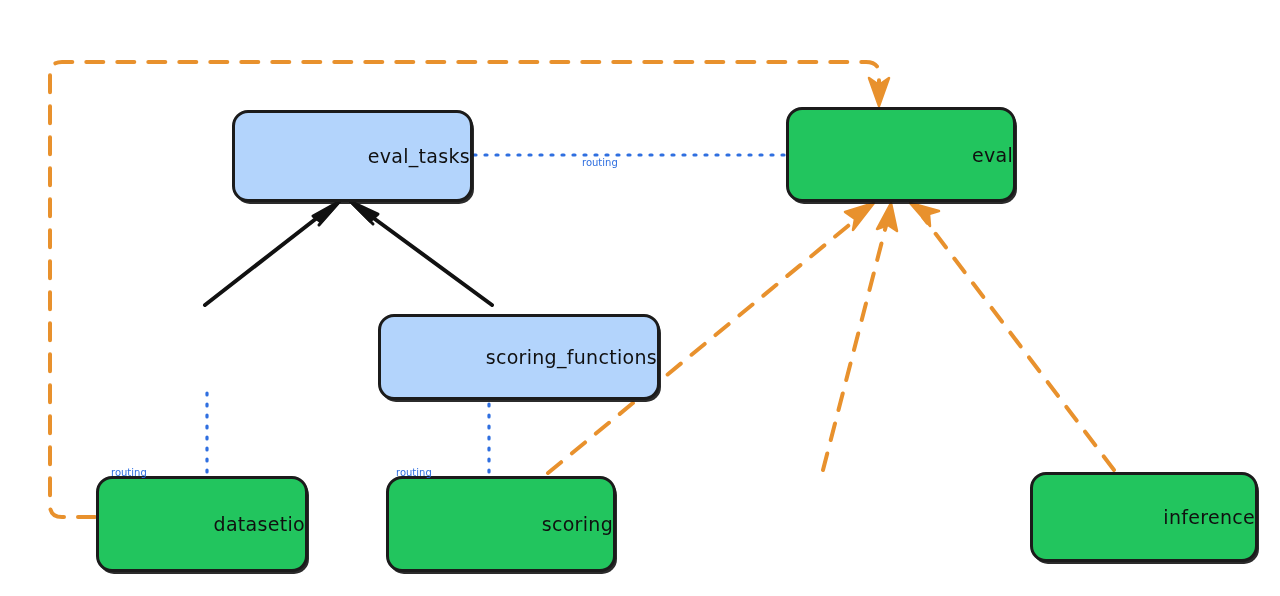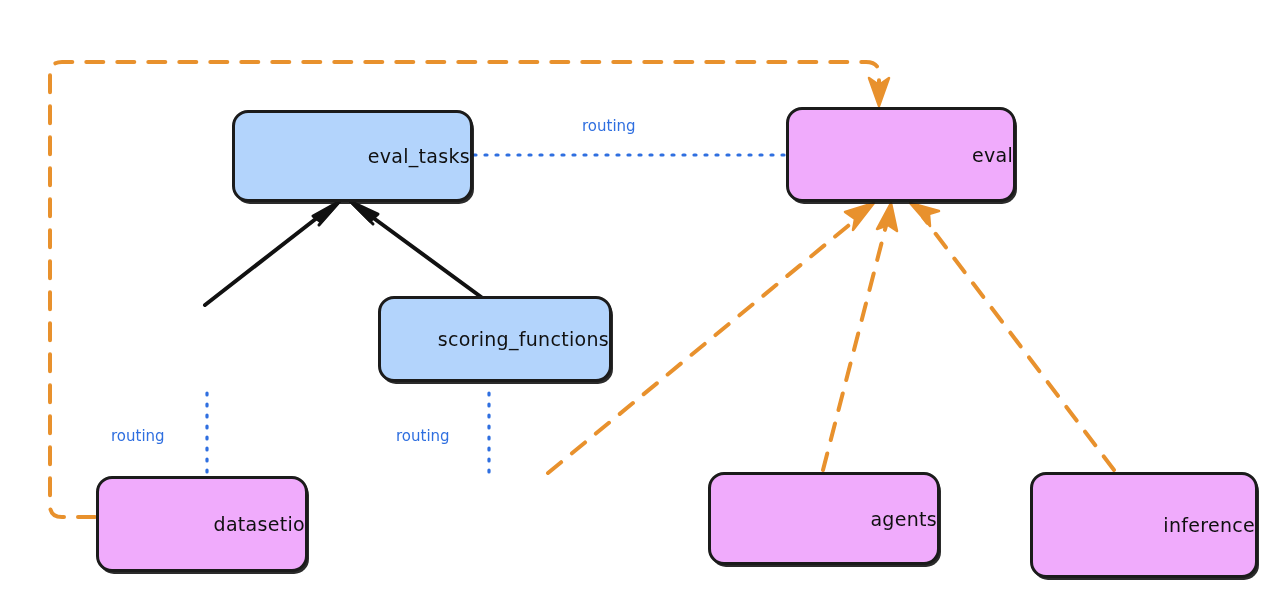--- a/index.html
+++ b/index.html
@@ -32,37 +32,38 @@
     border-radius: 16px;
     display: flex;
     align-items: center;
     justify-content: flex-end;
     box-shadow: 2px 3px 0 -1px rgba(20,20,20,0.9);
   }
   .node-api {
     background: #b3d4fc;
   }
   .node-provider {
-    background: #f0abfc;
+    background: #22c55e;
   }
   .node-label {
     font-family: "DejaVu Sans", sans-serif;
     font-size: 19px;
     color: #101010;
     letter-spacing: 0.3px;
     white-space: nowrap;
     user-select: none;
   }
   .edge-label {
     position: absolute;
     font-family: "DejaVu Sans", sans-serif;
-    font-size: 15px;
+    font-size: 10px;
     color: #2f6fe0;
     white-space: nowrap;
     user-select: none;
+    margin-top: 40px;
   }
 </style>
 </head>
 <body>
 
 <div id="diagram-canvas">
 
   <svg id="edge-layer" viewBox="0 0 1280 596" xmlns="http://www.w3.org/2000/svg">
 
     <g>
@@ -112,34 +113,34 @@
 
   <div class="node node-api" style="left:232px; top:110px; width:241px; height:92px;">
     <span class="node-label">eval_tasks</span>
   </div>
 
   <div class="node node-provider" style="left:786px; top:107px; width:230px; height:95px;">
     <span class="node-label">eval</span>
   </div>
 
 
-  <div class="node node-api" style="left:378px; top:296px; width:234px; height:86px;">
+  <div class="node node-api" style="left:378px; top:314px; width:282px; height:86px;">
     <span class="node-label">scoring_functions</span>
   </div>
 
   <div class="node node-provider" style="left:96px; top:476px; width:212px; height:96px;">
     <span class="node-label">datasetio</span>
   </div>
 
-
-  <div class="node node-provider" style="left:708px; top:472px; width:232px; height:93px;">
-    <span class="node-label">agents</span>
+  <div class="node node-provider" style="left:386px; top:476px; width:230px; height:96px;">
+    <span class="node-label">scoring</span>
   </div>
 
-  <div class="node node-provider" style="left:1030px; top:472px; width:228px; height:106px;">
+
+  <div class="node node-provider" style="left:1030px; top:472px; width:228px; height:90px;">
     <span class="node-label">inference</span>
   </div>
 
   <div class="edge-label" style="left:582px; top:117px;">routing</div>
 
   <div class="edge-label" style="left:111px; top:427px;">routing</div>
 
   <div class="edge-label" style="left:396px; top:427px;">routing</div>
 
 </div>

